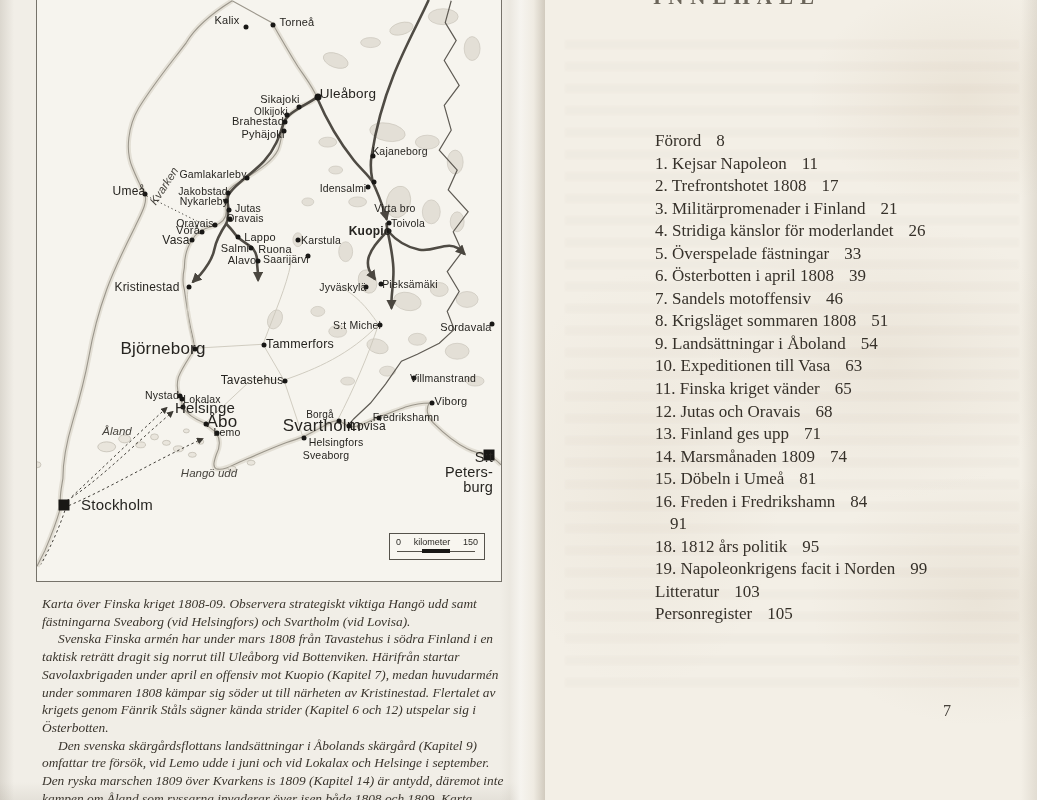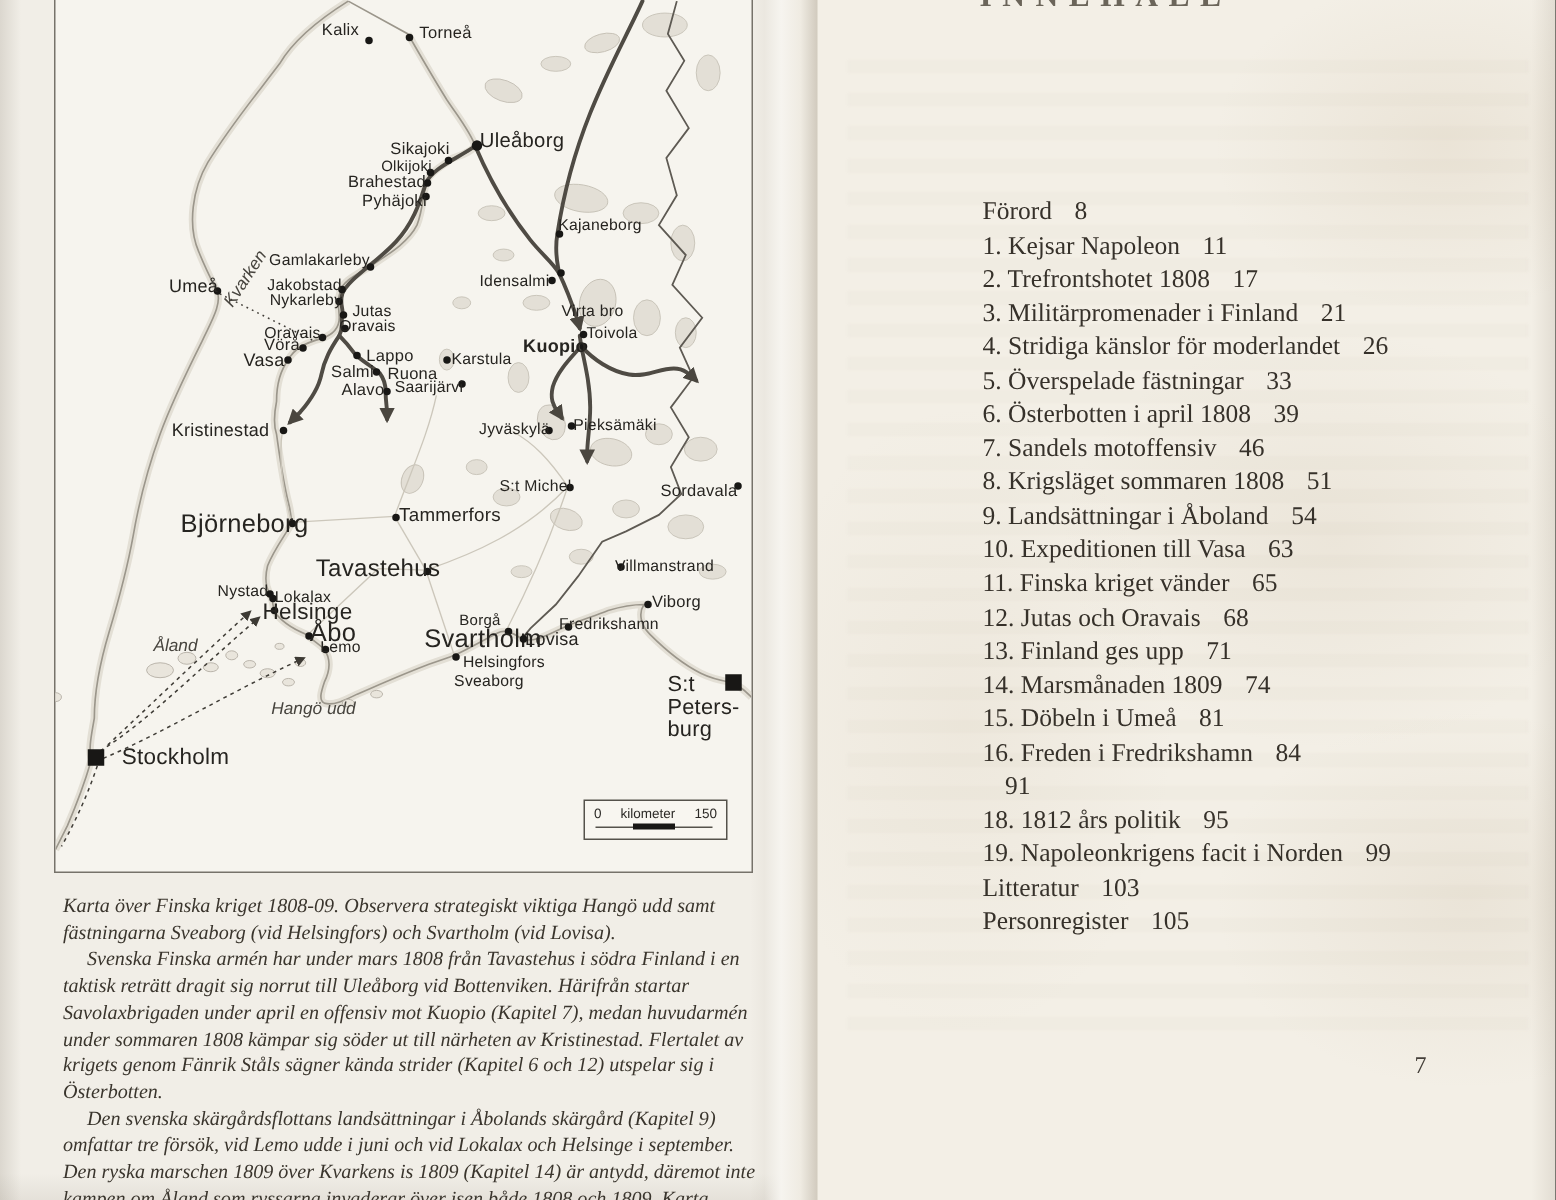--- a/index.html
+++ b/index.html
@@ -10,21 +10,21 @@
     background:
       linear-gradient(to right, rgba(120,110,95,.18) 0, rgba(120,110,95,0) 14px),
       linear-gradient(to top, rgba(120,110,95,.10) 0, rgba(120,110,95,0) 18px),
       #f1eee7;}
   .map-frame{position:absolute;left:36px;top:0;width:466px;height:582px;
     border-left:1px solid #76726a;border-right:1px solid #76726a;border-bottom:1px solid #76726a;
     background:#f6f4ee;box-sizing:border-box;}
   .map-svg{position:absolute;left:0;top:0;width:100%;height:100%;}
   .map-labels{position:absolute;left:0;top:0;width:100%;height:100%;font-family:"Liberation Sans",sans-serif;}
   .city-label{position:absolute;transform:translate(-50%,-50%);color:#262420;
-    white-space:pre-line;text-align:left;line-height:1.02;letter-spacing:.2px;}
+    white-space:pre-line;text-align:right;line-height:1.02;letter-spacing:.2px;}
   .city-label.bold{font-weight:bold;}
   .sea-label{position:absolute;transform:translate(-50%,-50%);font-style:italic;color:#47443e;
     font-family:"Liberation Sans",sans-serif;}
   .marker{position:absolute;transform:translate(-50%,-50%);background:#181715;}
   .marker.dot{width:5px;height:5px;border-radius:50%;}
   .marker.big-dot{width:7px;height:7px;border-radius:50%;}
   .marker.square{width:11px;height:11px;}
   
   .scalebar{position:absolute;left:352px;top:533px;width:96px;height:27px;
     background:#f8f6f0;border:1px solid #55524b;box-sizing:border-box;
@@ -232,21 +232,21 @@
           <span class="city-label" style="left: 306px; top: 287px; font-size: 10.5px;">Jyväskylä</span>
           <div class="marker dot" style="left: 343px; top: 325px;"></div>
           <span class="city-label" style="left: 320px; top: 325px; font-size: 10.5px;">S:t Michel</span>
           <div class="marker dot" style="left: 455px; top: 324px;"></div>
           <span class="city-label" style="left: 429px; top: 328px; font-size: 11px;">Sordavala</span>
           <div class="marker dot" style="left: 158px; top: 349px;"></div>
           <span class="city-label" style="left: 126px; top: 349px; font-size: 17px;">Björneborg</span>
           <div class="marker dot" style="left: 227px; top: 345px;"></div>
           <span class="city-label" style="left: 263px; top: 344px; font-size: 12.5px;">Tammerfors</span>
           <div class="marker dot" style="left: 248px; top: 381px;"></div>
-          <span class="city-label" style="left: 215px; top: 380px; font-size: 16px;">Tavastehus</span>
+          <span class="city-label" style="left: 215px; top: 380px; font-size: 12px;">Tavastehus</span>
           <div class="marker dot" style="left: 143px; top: 396px;"></div>
           <span class="city-label" style="left: 125px; top: 395px; font-size: 10.5px;">Nystad</span>
           <div class="marker dot" style="left: 145px; top: 399px;"></div>
           <span class="city-label" style="left: 165px; top: 399px; font-size: 10.5px;">Lokalax</span>
           <div class="marker dot" style="left: 146px; top: 407px;"></div>
           <span class="city-label" style="left: 168px; top: 408px; font-size: 15px;">Helsinge</span>
           <div class="marker dot" style="left: 169px; top: 424px;"></div>
           <span class="city-label" style="left: 185px; top: 422px; font-size: 17px;">Åbo</span>
           <div class="marker dot" style="left: 180px; top: 433px;"></div>
           <span class="city-label" style="left: 190px; top: 432px; font-size: 10.5px;">Lemo</span>

